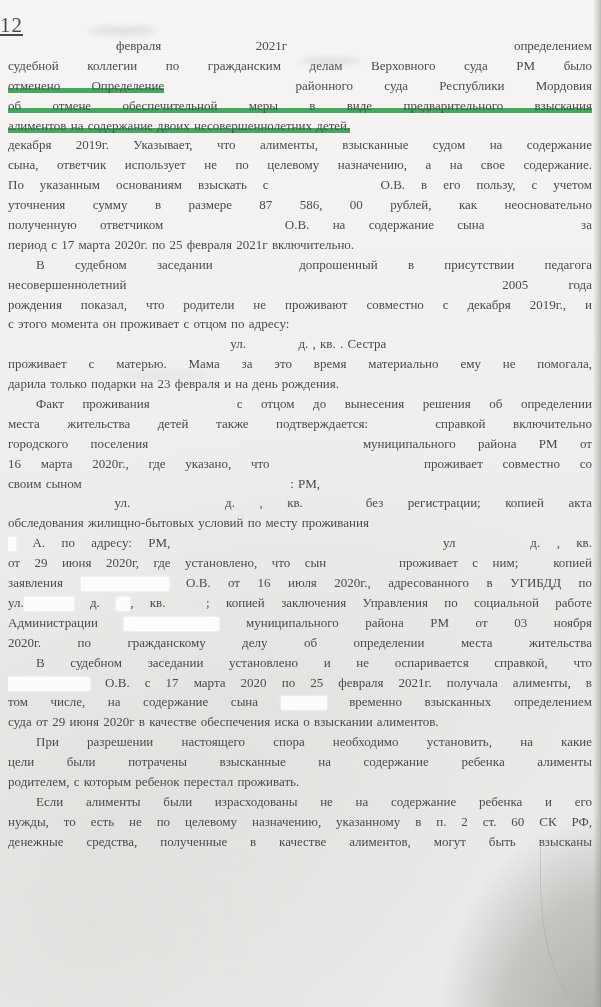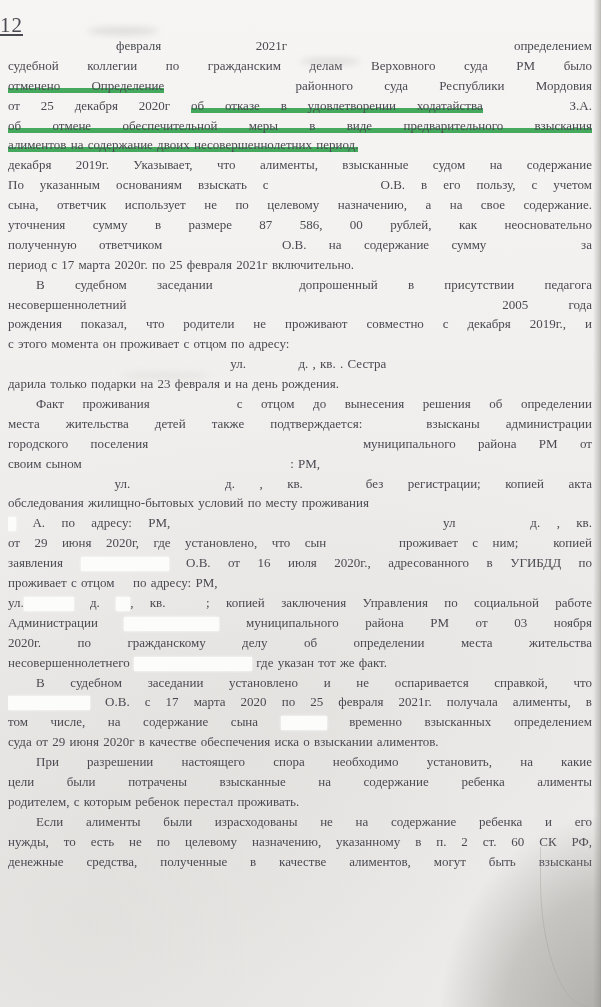--- a/index.html
+++ b/index.html
@@ -96,49 +96,48 @@
   <div class="smudge s1"></div>
   <div class="smudge s2"></div>
   <div class="smudge s3"></div>
 
   <div class="page-number">12</div>
 
   <div class="doc-body" id="doc-body">
       <div class="line"><span class="gap" style="width: 108px;"></span><span>февраля </span><span class="gap" style="width: 58px;"></span><span> 2021г </span><span class="gap" style="width: 190px;"></span><span> определением</span></div>
       <div class="line"><span>судебной коллегии по гражданским делам Верховного суда РМ было</span></div>
       <div class="line"><span class="underline">отменено Определение</span><span class="gap" style="width: 100px;"></span><span> районного суда Республики Мордовия</span></div>
-      <div class="line"><span>от 25 декабря 2020г </span><span class="underline">об отказе в удовлетворении ходатайства</span><span class="gap" style="width: 66px;"></span><span> З.А.</span></div>
       <div class="line"><span class="underline">об отмене обеспечительной меры в виде предварительного взыскания</span></div>
-      <div class="line left"><span class="underline">алиментов на содержание двоих несовершеннолетних период.</span></div>
+      <div class="line left"><span class="underline">алиментов на содержание двоих несовершеннолетних детей.</span></div>
       <div class="line"><span>декабря 2019г. Указывает, что алименты, взысканные судом на содержание</span></div>
+      <div class="line"><span>сына, ответчик использует не по целевому назначению, а на свое содержание.</span></div>
       <div class="line"><span>По указанным основаниям взыскать с </span><span class="gap" style="width: 80px;"></span><span> О.В. в его пользу, с учетом</span></div>
-      <div class="line"><span>сына, ответчик использует не по целевому назначению, а на свое содержание.</span></div>
       <div class="line"><span>уточнения сумму в размере 87 586, 00 рублей, как неосновательно</span></div>
-      <div class="line"><span>полученную ответчиком </span><span class="gap" style="width: 75px;"></span><span> О.В. на содержание сумму </span><span class="gap" style="width: 50px;"></span><span> за</span></div>
+      <div class="line"><span>полученную ответчиком </span><span class="gap" style="width: 75px;"></span><span> О.В. на содержание сына </span><span class="gap" style="width: 50px;"></span><span> за</span></div>
       <div class="line left"><span>период с 17 марта 2020г. по 25 февраля 2021г включительно.</span></div>
       <div class="line"><span class="gap" style="width: 28px;"></span><span>В судебном заседании </span><span class="gap" style="width: 26px;"></span><span> допрошенный в присутствии педагога</span></div>
       <div class="line"><span>несовершеннолетний </span><span class="gap" style="width: 295px;"></span><span> 2005 года</span></div>
       <div class="line"><span>рождения показал, что родители не проживают совместно с декабря 2019г., и</span></div>
       <div class="line left"><span>с этого момента он проживает с отцом по адресу: </span><span class="gap" style="width: 120px;"></span></div>
       <div class="line left"><span class="gap" style="width: 218px;"></span><span> ул. </span><span class="gap" style="width: 44px;"></span><span> д. , кв. . Сестра </span><span class="gap" style="width: 50px;"></span></div>
+      <div class="line"><span>проживает с матерью. Мама за это время материально ему не помогала,</span></div>
       <div class="line left"><span>дарила только подарки на 23 февраля и на день рождения.</span></div>
       <div class="line"><span class="gap" style="width: 28px;"></span><span>Факт проживания </span><span class="gap" style="width: 50px;"></span><span> с отцом до вынесения решения об определении</span></div>
-      <div class="line"><span>места жительства детей также подтверждается: </span><span class="gap" style="width: 12px;"></span><span> взысканы администрации</span></div>
+      <div class="line"><span>места жительства детей также подтверждается: </span><span class="gap" style="width: 12px;"></span><span> справкой включительно</span></div>
       <div class="line"><span>городского поселения </span><span class="gap" style="width: 170px;"></span><span> муниципального района РМ от</span></div>
+      <div class="line"><span>16 марта 2020г., где указано, что </span><span class="gap" style="width: 115px;"></span><span> проживает совместно со</span></div>
       <div class="line left"><span>своим сыном </span><span class="gap" style="width: 200px;"></span><span> : РМ,</span></div>
       <div class="line"><span class="gap" style="width: 82px;"></span><span> ул. </span><span class="gap" style="width: 46px;"></span><span> д. , кв. </span><span class="gap" style="width: 14px;"></span><span> без регистрации; копией акта</span></div>
       <div class="line left"><span>обследования жилищно-бытовых условий по месту проживания</span></div>
       <div class="line"><span class="redact" style="width: 8px;"></span><span> А. по адресу: РМ, </span><span class="gap" style="width: 240px;"></span><span> ул </span><span class="gap" style="width: 42px;"></span><span> д. , кв.</span></div>
       <div class="line"><span>от 29 июня 2020г, где установлено, что сын </span><span class="gap" style="width: 44px;"></span><span> проживает с ним; </span><span class="gap" style="width: 6px;"></span><span> копией</span></div>
       <div class="line"><span>заявления </span><span class="redact" style="width: 88px;"></span><span> О.В. от 16 июля 2020г., адресованного в УГИБДД по</span></div>
-      <div class="line left"><span>проживает с отцом </span><span class="gap" style="width: 10px;"></span><span> по адресу: РМ, </span><span class="gap" style="width: 130px;"></span></div>
       <div class="line"><span>ул.</span><span class="redact" style="width: 50px;"></span><span> д. </span><span class="redact" style="width: 14px;"></span><span>, кв. </span><span class="gap" style="width: 8px;"></span><span> ; копией заключения Управления по социальной работе</span></div>
       <div class="line"><span>Администрации </span><span class="redact" style="width: 95px;"></span><span> муниципального района РМ от 03 ноября</span></div>
       <div class="line"><span>2020г. по гражданскому делу об определении места жительства</span></div>
-      <div class="line left"><span>несовершеннолетнего </span><span class="redact" style="width: 118px;"></span><span> где указан тот же факт.</span></div>
       <div class="line"><span class="gap" style="width: 28px;"></span><span>В судебном заседании установлено и не оспаривается справкой, что</span></div>
       <div class="line"><span class="redact" style="width: 82px;"></span><span> О.В. с 17 марта 2020 по 25 февраля 2021г. получала алименты, в</span></div>
       <div class="line"><span>том числе,  на содержание сына </span><span class="redact" style="width: 46px;"></span><span> временно взысканных определением</span></div>
       <div class="line left"><span>суда от 29 июня 2020г в качестве обеспечения иска о взыскании алиментов.</span></div>
       <div class="line"><span class="gap" style="width: 28px;"></span><span>При разрешении настоящего спора необходимо установить, на какие</span></div>
       <div class="line"><span>цели были потрачены взысканные на содержание ребенка алименты</span></div>
       <div class="line left"><span>родителем, с которым ребенок перестал проживать.</span></div>
       <div class="line"><span class="gap" style="width: 28px;"></span><span>Если алименты были израсходованы не на содержание ребенка и его</span></div>
       <div class="line"><span>нужды, то есть не по целевому назначению, указанному в п. 2 ст. 60 СК РФ,</span></div>
       <div class="line"><span>денежные средства, полученные в качестве алиментов, могут быть взысканы</span></div>

